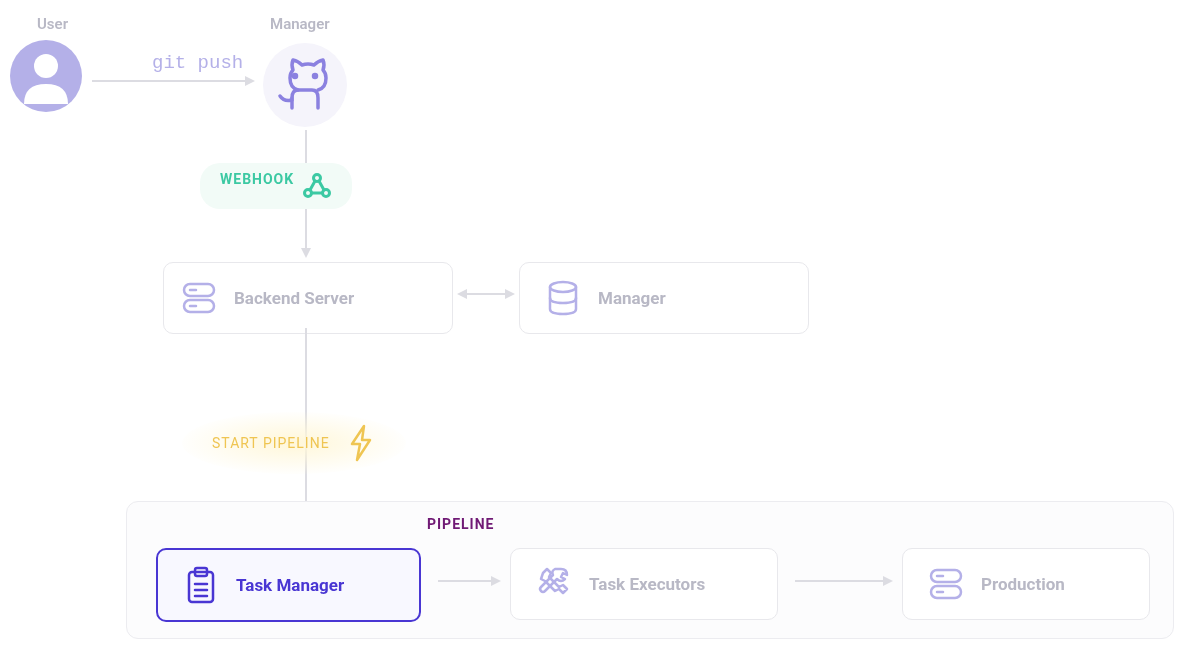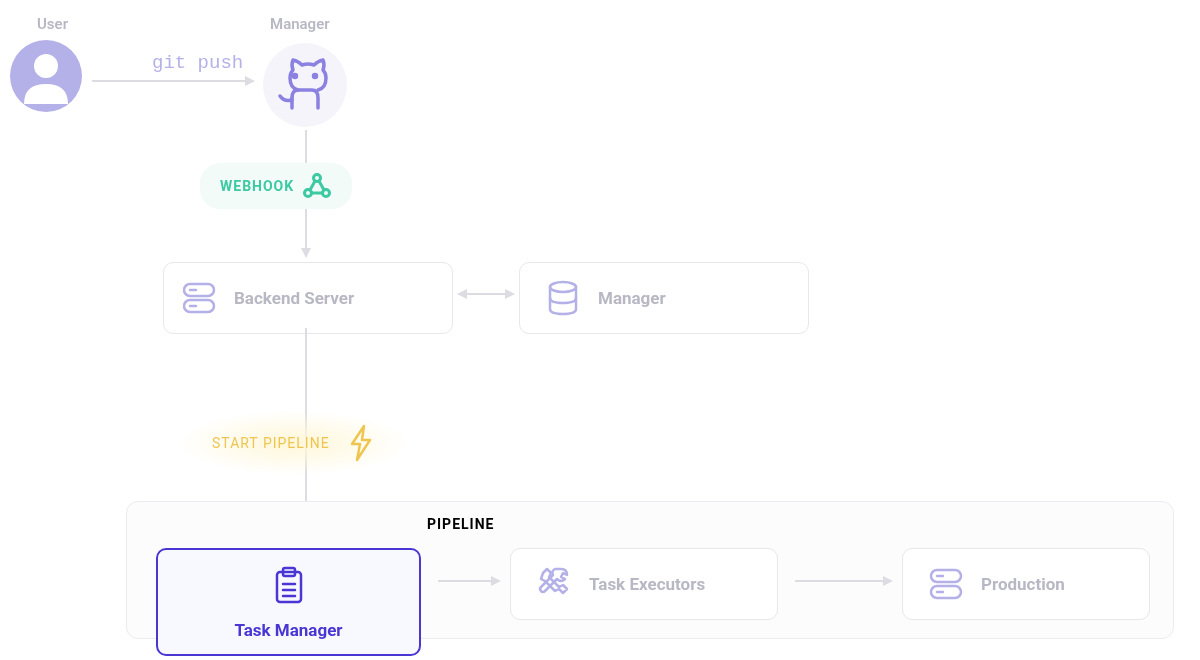--- a/index.html
+++ b/index.html
@@ -101,21 +101,21 @@
       left: 200px;
       top: 163px;
       background: #f2fbf7;
       padding: 8px 20px;
       border-radius: 20px;
       color: #3cc9a3;
       font-weight: 700;
       font-size: 14px;
       letter-spacing: 1px;
       display: flex;
-      align-items: center;
+      align-items: flex-start;
       gap: 8px;
     }
     .start-pipeline-badge {
       position: absolute;
       left: 182px;
       top: 412px;
       background: radial-gradient(ellipse at center, #fff7d9 0%, rgba(255,247,217,0) 75%);
       padding: 12px 30px;
       border-radius: 50%;
       color: #efc552;
@@ -166,30 +166,29 @@
       width: 1048px;
       height: 138px;
       border: 1px solid #ececf0;
       border-radius: 12px;
       background: #fcfcfd;
     }
     .pipeline-label {
       position: absolute;
       left: 300px;
       top: 14px;
-      color: #000000;
+      color: #701a75;
       font-weight: 700;
       font-size: 14px;
       letter-spacing: 1px;
     }
     .task-manager-box {
       left: 156px;
       top: 548px;
       width: 265px;
-      flex-direction: column;
     }
     .task-executors-box {
       left: 510px;
       top: 548px;
       width: 268px;
     }
     .production-box {
       left: 902px;
       top: 548px;
       width: 248px;

